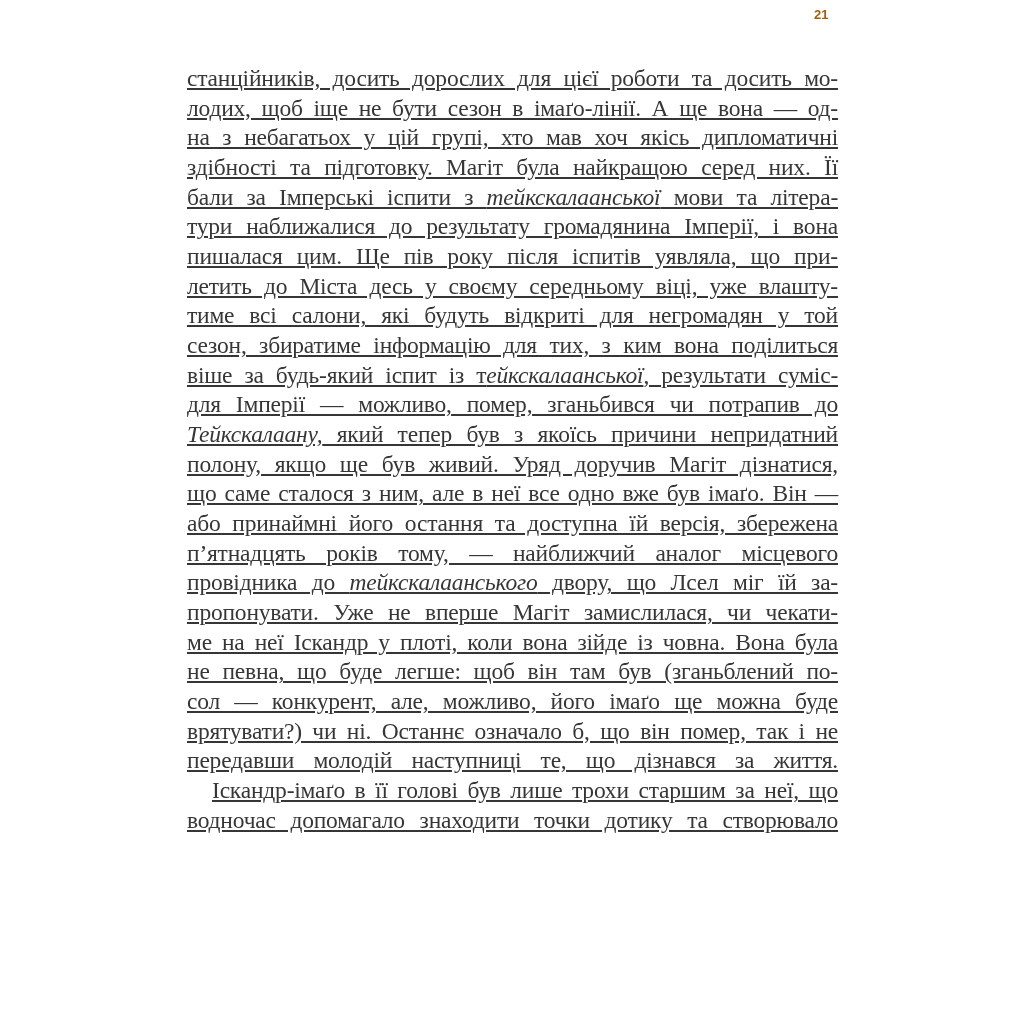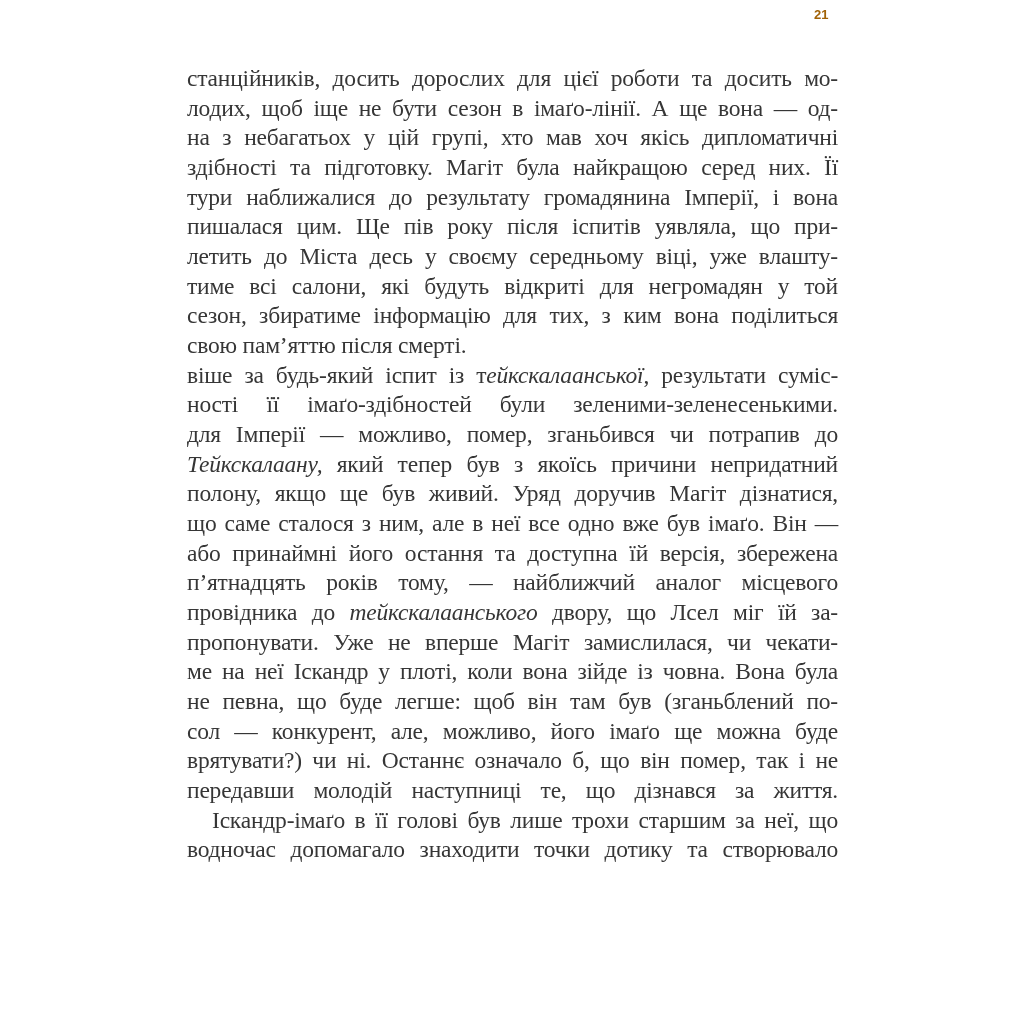--- a/index.html
+++ b/index.html
@@ -5,49 +5,48 @@
   html, body { margin: 0; padding: 0; background: #ffffff; }
   body { width: 1024px; height: 1024px; position: relative; overflow: hidden; }
   .page-number {
     position: absolute; top: 7px; left: 814px;
     font-family: "Liberation Sans", sans-serif; font-weight: bold;
     font-size: 13px; color: #a16207;
   }
   .text-block {
     position: absolute; left: 187px; top: 64px; width: 651px;
     font-family: "Liberation Serif", serif; font-size: 23.5px;
-    color: #363636; letter-spacing: -0.2px;
+    color: #363636; letter-spacing: -0.2px; text-decoration: underline;
   }
   .line {
     display: block; height: 29.68px; line-height: 29.68px;
     white-space: nowrap; text-align: justify; text-align-last: justify;
     overflow: visible;
   }
   .line.last { text-align-last: left; }
   .line.indent { padding-left: 25px; }
   .it { font-style: italic; }
 </style>
 </head>
 <body>
 
 <div class="page-number">21</div>
 
 <div class="text-block" id="text-block">
     <div class="line"><span>станційників, досить дорослих для цієї роботи та досить мо-</span></div>
     <div class="line"><span>лодих, щоб іще не бути сезон в імаґо-лінії. А ще вона — од-</span></div>
     <div class="line"><span>на з небагатьох у цій групі, хто мав хоч якісь дипломатичні</span></div>
     <div class="line"><span>здібності та підготовку. Магіт була найкращою серед них. Її</span></div>
+    <div class="line"><span>бали за Імперські іспити з </span><span class="it">тейкскалаанської</span><span> мови та літера-</span></div>
     <div class="line"><span>тури наближалися до результату громадянина Імперії, і вона</span></div>
     <div class="line"><span>пишалася цим. Ще пів року після іспитів уявляла, що при-</span></div>
     <div class="line"><span>летить до Міста десь у своєму середньому віці, уже влашту-</span></div>
     <div class="line"><span>тиме всі салони, які будуть відкриті для негромадян у той</span></div>
     <div class="line"><span>сезон, збиратиме інформацію для тих, з ким вона поділиться</span></div>
-    <div class="line last"><span>свою пам’яттю після смерті.</span></div>
     <div class="line"><span>віше за будь-який іспит із т</span><span class="it">ейкскалаанської</span><span>, результати суміс-</span></div>
-    <div class="line"><span>ності її імаґо-здібностей були зеленими-зеленесенькими.</span></div>
     <div class="line"><span>для Імперії — можливо, помер, зганьбився чи потрапив до</span></div>
     <div class="line"><span class="it">Тейкскалаану,</span><span> який тепер був з якоїсь причини непридатний</span></div>
     <div class="line"><span>полону, якщо ще був живий. Уряд доручив Магіт дізнатися,</span></div>
     <div class="line"><span>що саме сталося з ним, але в неї все одно вже був імаґо. Він —</span></div>
     <div class="line"><span>або принаймні його остання та доступна їй версія, збережена</span></div>
     <div class="line"><span>п’ятнадцять років тому, — найближчий аналог місцевого</span></div>
     <div class="line"><span>провідника до </span><span class="it">тейкскалаанського</span><span> двору, що Лсел міг їй за-</span></div>
     <div class="line"><span>пропонувати. Уже не вперше Магіт замислилася, чи чекати-</span></div>
     <div class="line"><span>ме на неї Іскандр у плоті, коли вона зійде із човна. Вона була</span></div>
     <div class="line"><span>не певна, що буде легше: щоб він там був (зганьблений по-</span></div>

